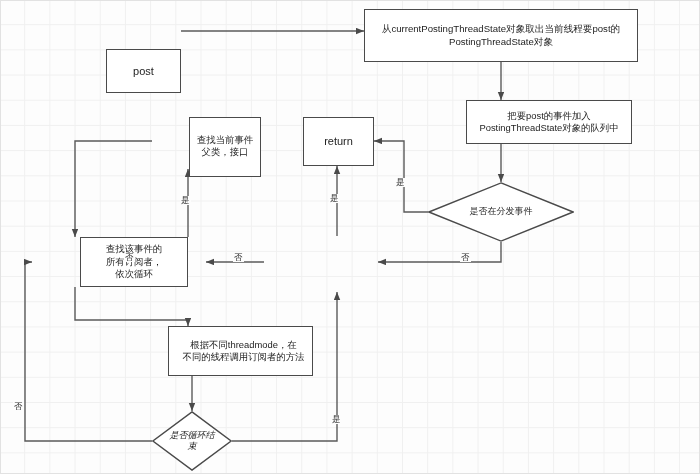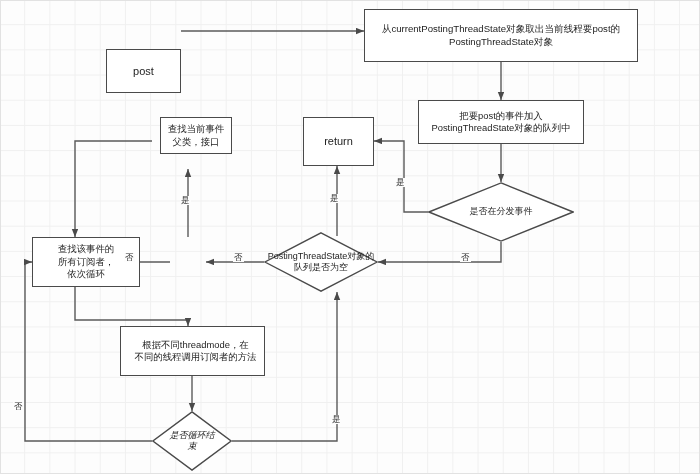--- a/index.html
+++ b/index.html
@@ -71,21 +71,21 @@
     color: #2b2b2b;
     font-size: 8.5px;
     background: #fdfdfd;
     padding: 0 1px;
     line-height: 1;
     white-space: nowrap;
   }
   .fs-post   { font-size: 11px; }
   .fs-ret    { font-size: 11px; }
   .fs-big    { font-size: 9.6px; justify-content: center; }
-  .fs-med    { font-size: 9.4px; }
+  .fs-med    { font-size: 9.4px; margin-left: 48px; }
   .fs-dia    { font-size: 9px; }
 </style>
 </head>
 <body>
 
 <div id="canvas">
 
   <svg class="edges" viewBox="0 0 700 474" xmlns="http://www.w3.org/2000/svg">
     <defs>
       <marker id="arrow" markerWidth="9" markerHeight="9" refX="8" refY="3.2" orient="auto" markerUnits="userSpaceOnUse">
@@ -142,30 +142,23 @@
     <span class="txt">return</span>
   </div>
 
   <div class="node diamond fs-dia" style="left:428px; top:182px; width:146px; height:60px;">
     <svg class="dshape" viewBox="0 0 146 60" preserveAspectRatio="none">
       <polygon points="73,0.9 145.1,30 73,59.1 0.9,30" fill="#ffffff" stroke="#4a4a4a" stroke-width="1.4" vector-effect="non-scaling-stroke"></polygon>
     </svg>
     <span class="txt">是否在分发事件</span>
   </div>
 
-  <div class="node diamond fs-dia" style="left:264px; top:232px; width:114px; height:60px;">
-    <svg class="dshape" viewBox="0 0 114 60" preserveAspectRatio="none">
-      <polygon points="57,0.9 113.1,30 57,59.1 0.9,30" fill="#ffffff" stroke="#4a4a4a" stroke-width="1.4" vector-effect="non-scaling-stroke"></polygon>
-    </svg>
-    <span class="txt">PostingThreadState对象的
-队列是否为空</span>
-  </div>
 
 
-  <div class="node rect fs-med" style="left:160px; top:117px; width:72px; height:37px;">
+  <div class="node rect fs-med" style="left:141px; top:117px; width:72px; height:60px;font-family:Liberation Mono, monospace;">
     <span class="txt">查找当前事件
 父类，接口</span>
   </div>
 
   <div class="node rect fs-med" style="left:32px; top:237px; width:108px; height:50px;">
     <span class="txt">查找该事件的
 所有订阅者，
 依次循环</span>
   </div>
 

